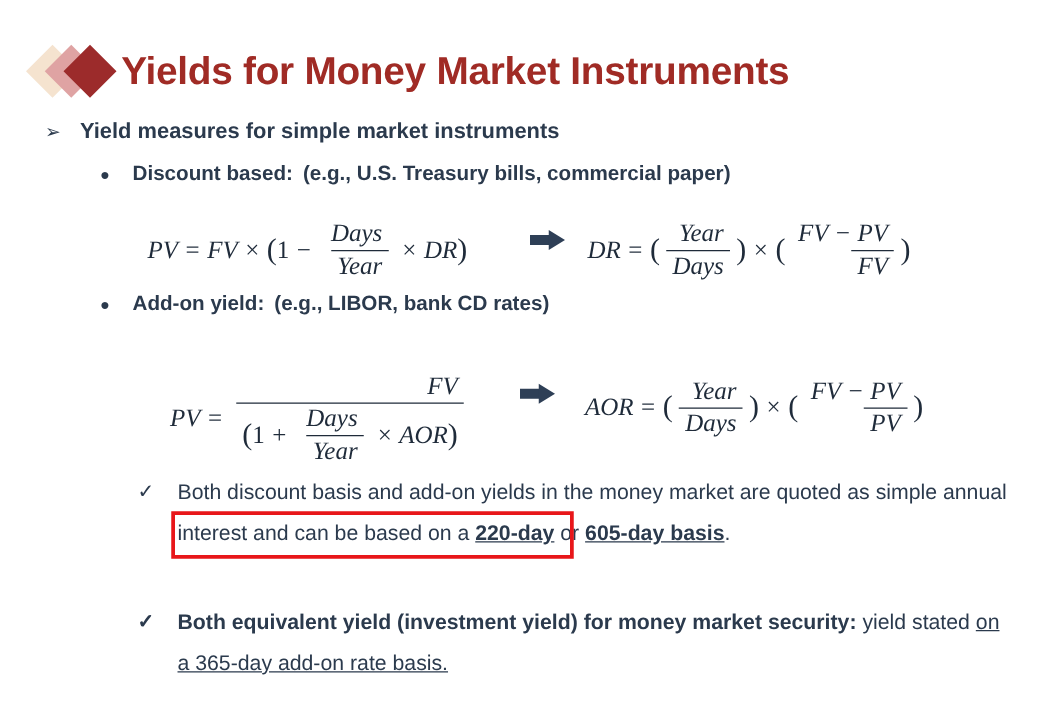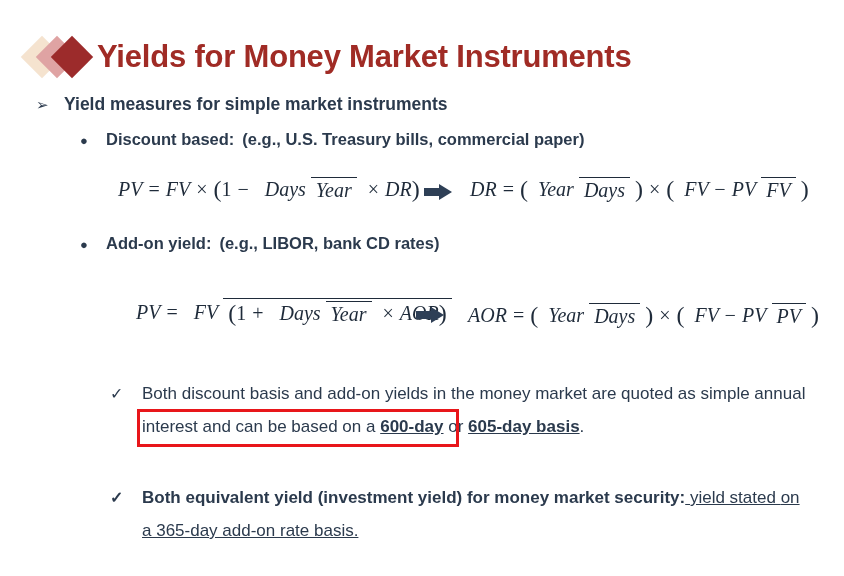--- a/index.html
+++ b/index.html
@@ -96,22 +96,22 @@
     font-style: italic;
     font-size: 20px;
     color: #1f2b3a;
     display: flex;
     align-items: center;
     white-space: nowrap;
   }
   .math .up { font-style: normal; }
   .frac {
     display: inline-flex;
-    flex-direction: row;
-    align-items: center;
+    flex-direction: column;
+    align-items: flex-end;
     vertical-align: middle;
     margin: 0 5px;
   }
   .frac > .num { padding: 0 5px 1px 5px; }
   .frac > .den { padding: 1px 5px 0 5px; border-top: 1.4px solid #1f2b3a; }
   .op { margin: 0 6px; font-style: normal; }
   .paren { font-style: normal; font-size: 24px; }
 
   .arrow {
     position: absolute;
@@ -153,21 +153,21 @@
   .chk .mk {
     width: 32px;
     flex: 0 0 32px;
     font-size: 16px;
     color: #2b3a4d;
   }
   .chk .body { flex: 1; }
   #chk1 { top: 377px; }
   #chk2 { top: 481px; font-weight: bold; }
   #chk2 .body { font-weight: bold; }
-  #chk2 .normal { font-weight: normal; text-decoration: underline; }
+  #chk2 .normal { font-weight: normal; }
   .u { text-decoration: underline; }
   .b { font-weight: bold; }
 
   .redbox {
     position: absolute;
     left: 137px;
     top: 409px;
     width: 322px;
     height: 38px;
     border: 3px solid #e8161a;
@@ -284,21 +284,21 @@
   <span class="paren">(</span>
   <span class="frac">
     <span class="num">FV − PV</span>
     <span class="den">PV</span>
   </span>
   <span class="paren">)</span>
 </div>
 
 <div class="chk" id="chk1">
   <span class="mk">✓</span>
-  <span class="body"><span>Both discount basis and add-on yields in the money market are </span><span>quoted as simple annual interest</span><span> and can be based on a </span><span class="b u">600-day</span><span> or </span><span class="b u">605-day basis</span><span>.</span></span>
+  <span class="body"><span>Both discount basis and add-on yields in the money market are </span><span>quoted as simple annual interest</span><span> and can be based on a </span><span class="b u">220-day</span><span> or </span><span class="b u">605-day basis</span><span>.</span></span>
 </div>
 
 <div class="redbox"></div>
 
 <div class="chk" id="chk2">
   <span class="mk">✓</span>
   <span class="body"><span class="b">Both equivalent yield (investment yield) for money market security:</span><span class="normal"> yield stated </span><span class="normal u">on a 365-day add-on rate basis.</span></span>
 </div>
 
 </body></html>

